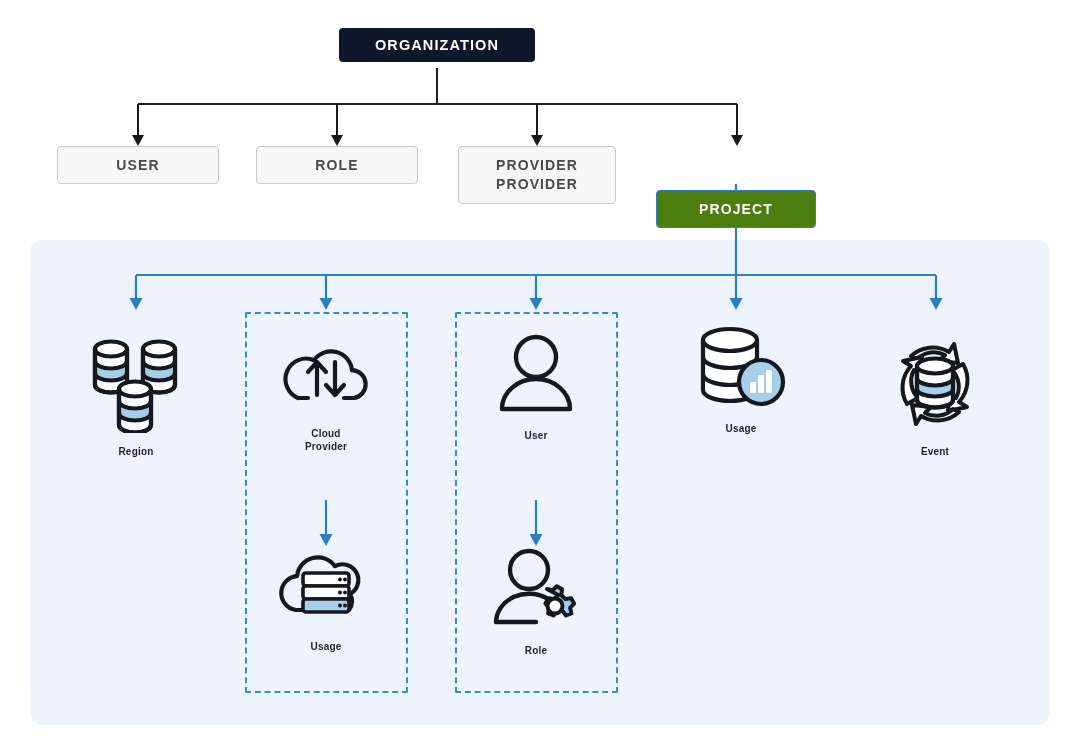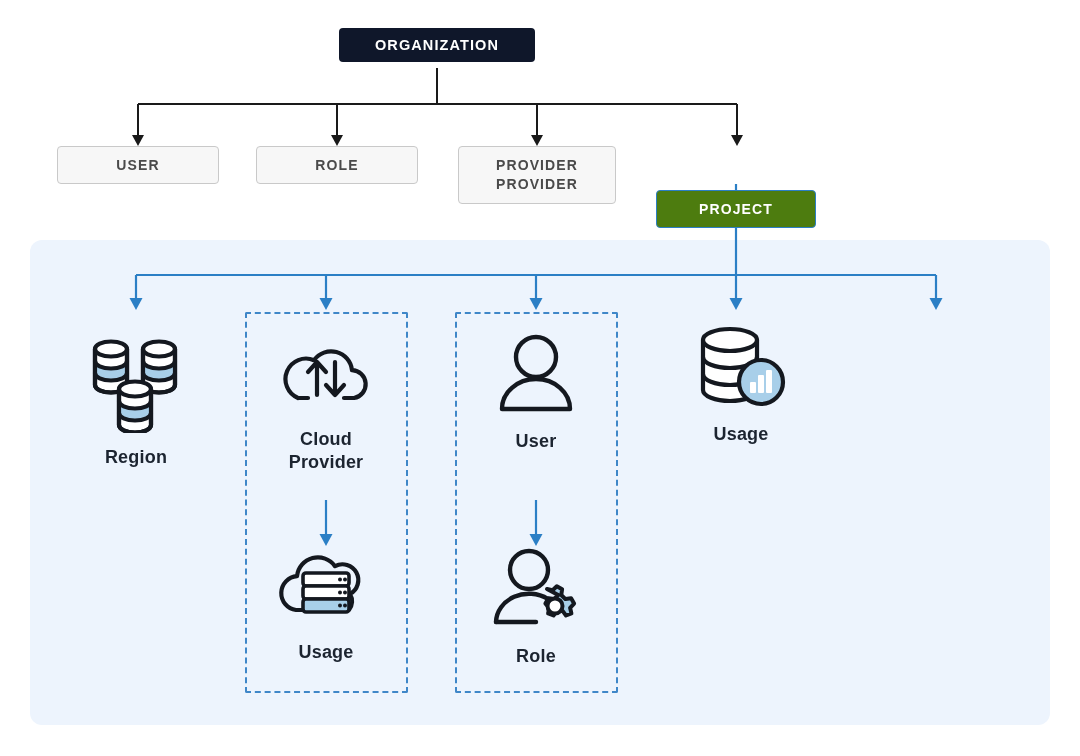--- a/index.html
+++ b/index.html
@@ -33,21 +33,21 @@
   
   .dashgroup{position:absolute;box-sizing:border-box;
              border:2px dashed #3f87c8;border-radius:2px;}
   #grp-cloud{left:245px;top:312px;width:163px;height:381px;}
   #grp-user{left:455px;top:312px;width:163px;height:381px;}
 
   
   .cell{position:absolute;display:flex;flex-direction:column;
         align-items:center;justify-content:flex-start;}
   .cell .glyph{display:block;}
-  .cell .cap{margin-top:9px;color:#1c2430;font-size:18px;font-weight:600;
+  .cell .cap{margin-top:9px;color:#1c2430;font-size:10px;font-weight:600;
              line-height:1.25;text-align:center;letter-spacing:.2px;}
 
   #cell-cluster{left:76px;top:333px;width:120px;}
   #cell-cloud{left:266px;top:333px;width:120px;}
   #cell-region{left:266px;top:548px;width:120px;}
   #cell-user{left:476px;top:333px;width:120px;}
   #cell-role{left:476px;top:548px;width:120px;}
   #cell-usage{left:681px;top:322px;width:120px;}
   #cell-event{left:875px;top:333px;width:120px;}
 </style>
@@ -249,14 +249,37 @@
         <g fill="#ffffff">
           <rect x="59" y="60" width="6" height="11" rx="1"></rect>
           <rect x="67" y="53" width="6" height="18" rx="1"></rect>
           <rect x="75" y="48" width="6" height="23" rx="1"></rect>
         </g>
       </svg>
     </span>
     <span class="cap">Usage</span>
   </div>
 
+  <div id="cell-event" class="cell">
+    <span class="glyph">
+      <svg width="102" height="100" viewBox="0 0 102 100" xmlns="http://www.w3.org/2000/svg">
+
+        <g fill="#ffffff" stroke="#14181f" stroke-width="4" stroke-linejoin="round" stroke-linecap="round">
+          <path d="M27,23 a32,32 0 0 1 38,-4 l5,-8 l4,19 l-19,-2 l6,-6 a24,24 0 0 0 -28,4 z"></path>
+          <path d="M79,31 a32,32 0 0 1 -4,38 l8,5 l-19,4 l2,-19 l6,6 a24,24 0 0 0 -4,-28 z"></path>
+          <path d="M75,79 a32,32 0 0 1 -38,4 l-5,8 l-4,-19 l19,2 l-6,6 a24,24 0 0 0 28,-4 z"></path>
+          <path d="M23,71 a32,32 0 0 1 4,-38 l-8,-5 l19,-4 l-2,19 l-6,-6 a24,24 0 0 0 4,28 z"></path>
+        </g>
+
+        <g fill="none" stroke="#14181f" stroke-width="4.2" stroke-linecap="round" stroke-linejoin="round">
+          <path d="M33,33 v34 a18,7.5 0 0 0 36,0 v-34" fill="#ffffff"></path>
+          <path d="M51,52.5 a18,7.5 0 0 0 18,-7.3 v11 a18,7.5 0 0 1 -36,0 v-11 a18,7.5 0 0 0 18,7.3 z" fill="#a8cfe9" stroke="none"></path>
+          <path d="M33,33 v34 a18,7.5 0 0 0 36,0 v-34"></path>
+          <ellipse cx="51" cy="33" rx="18" ry="7.5" fill="#ffffff"></ellipse>
+          <path d="M33,45 a18,7.5 0 0 0 36,0"></path>
+          <path d="M33,56 a18,7.5 0 0 0 36,0"></path>
+        </g>
+      </svg>
+    </span>
+    <span class="cap">Event</span>
+  </div>
 
 </div>
 
 </body></html>

